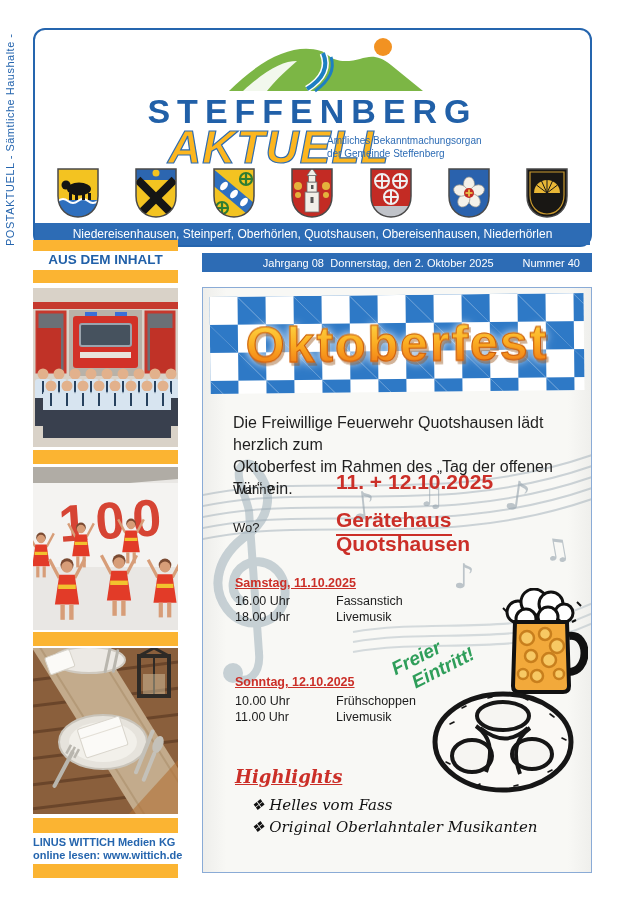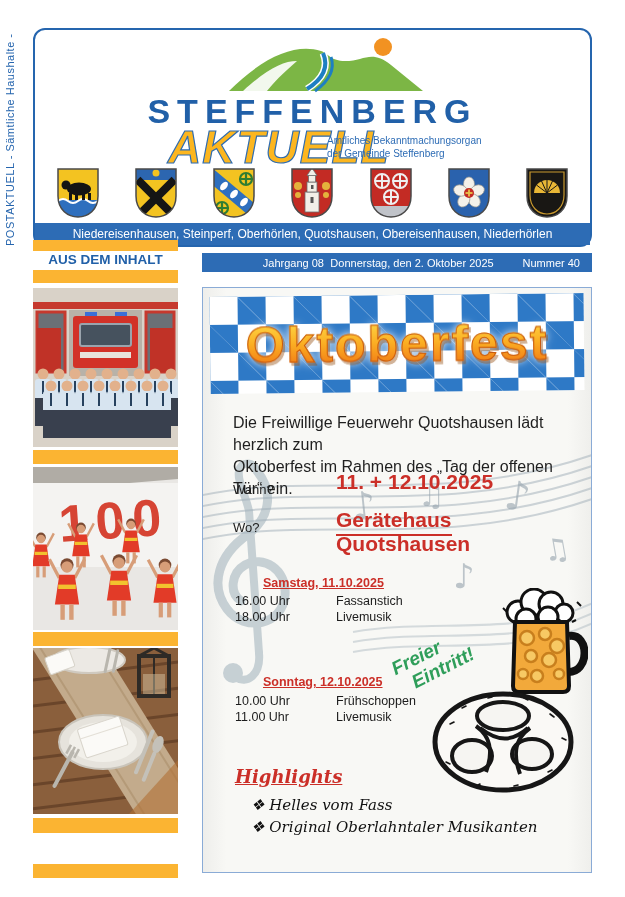--- a/index.html
+++ b/index.html
@@ -50,21 +50,21 @@
   .okt{font-size:50px;font-weight:bold;letter-spacing:2px;
     background:linear-gradient(180deg,#ffe14d 0%,#fbae23 48%,#ee6a10 100%);
     -webkit-background-clip:text;background-clip:text;color:transparent;
     -webkit-text-stroke:1px #c85a10;
     filter:drop-shadow(2px 3px 0 rgba(140,65,0,.4)) drop-shadow(0 0 4px rgba(255,255,255,.95));}
   .intro{position:absolute;left:30px;top:124px;width:335px;font-size:16px;line-height:22px;color:#1f1f1f;}
   .lbl{position:absolute;left:30px;font-size:13px;color:#1c1c1c;}
   .redval{position:absolute;left:133px;font-size:21px;font-weight:bold;color:#cb2f28;}
   .u-main{border-bottom:2px solid #cb2f28;padding-bottom:3px;}
   .day-title{position:absolute;left:32px;font-size:12.5px;font-weight:bold;color:#cb2f28;
-    text-decoration:underline;margin-left:28px;}
+    text-decoration:underline;}
   .sched{position:absolute;left:32px;right:8px;font-size:12.5px;color:#1c1c1c;}
   .srow{display:flex;line-height:15.5px;}
   .stime{width:101px;}
   .free{position:absolute;left:190px;top:352px;transform:rotate(-27deg);color:#2f9e5a;
     font-size:19px;font-weight:bold;font-style:italic;line-height:21px;}
   .free .l2{margin-left:12px;}
   .hl-title{position:absolute;left:32px;top:478px;font-family:"DejaVu Serif",serif;font-style:italic;
     font-weight:bold;font-size:18px;color:#cb2f28;text-decoration:underline;}
   .hl-items{position:absolute;left:48px;top:506px;font-family:"DejaVu Serif",serif;font-style:italic;
     font-size:15px;color:#111;line-height:22px;}
@@ -369,20 +369,24 @@
       <g>
         <rect x="106" y="8" width="30" height="40" fill="none" stroke="#2e2a26" stroke-width="4"></rect>
         <line x1="121" y1="8" x2="121" y2="48" stroke="#2e2a26" stroke-width="2"></line>
         <polygon points="106,8 121,0 136,8" fill="none" stroke="#2e2a26" stroke-width="3"></polygon>
         <rect x="110" y="26" width="22" height="20" fill="#d9c9a8" opacity=".45"></rect>
       </g>
     </svg>
   </div>
 
   <div class="ybar" style="top:818px;height:15px;"></div>
+  <div class="publisher">
+    <div>LINUS WITTICH Medien KG</div>
+    <div>online lesen: www.wittich.de</div>
+  </div>
   <div class="ybar" style="top:864px;height:14px;"></div>
 
   <div class="flyer">
 
     <svg class="deco" style="left:0;top:148px;" width="388" height="235" viewBox="0 0 388 235">
       <g stroke="#a0aeb8" stroke-width="2" fill="none" opacity=".5">
         <path d="M-5 60 C110 34 240 72 392 18"></path>
         <path d="M-5 71 C110 45 240 83 392 29"></path>
         <path d="M-5 82 C110 56 240 94 392 40"></path>
         <path d="M-5 93 C110 67 240 105 392 51"></path>

